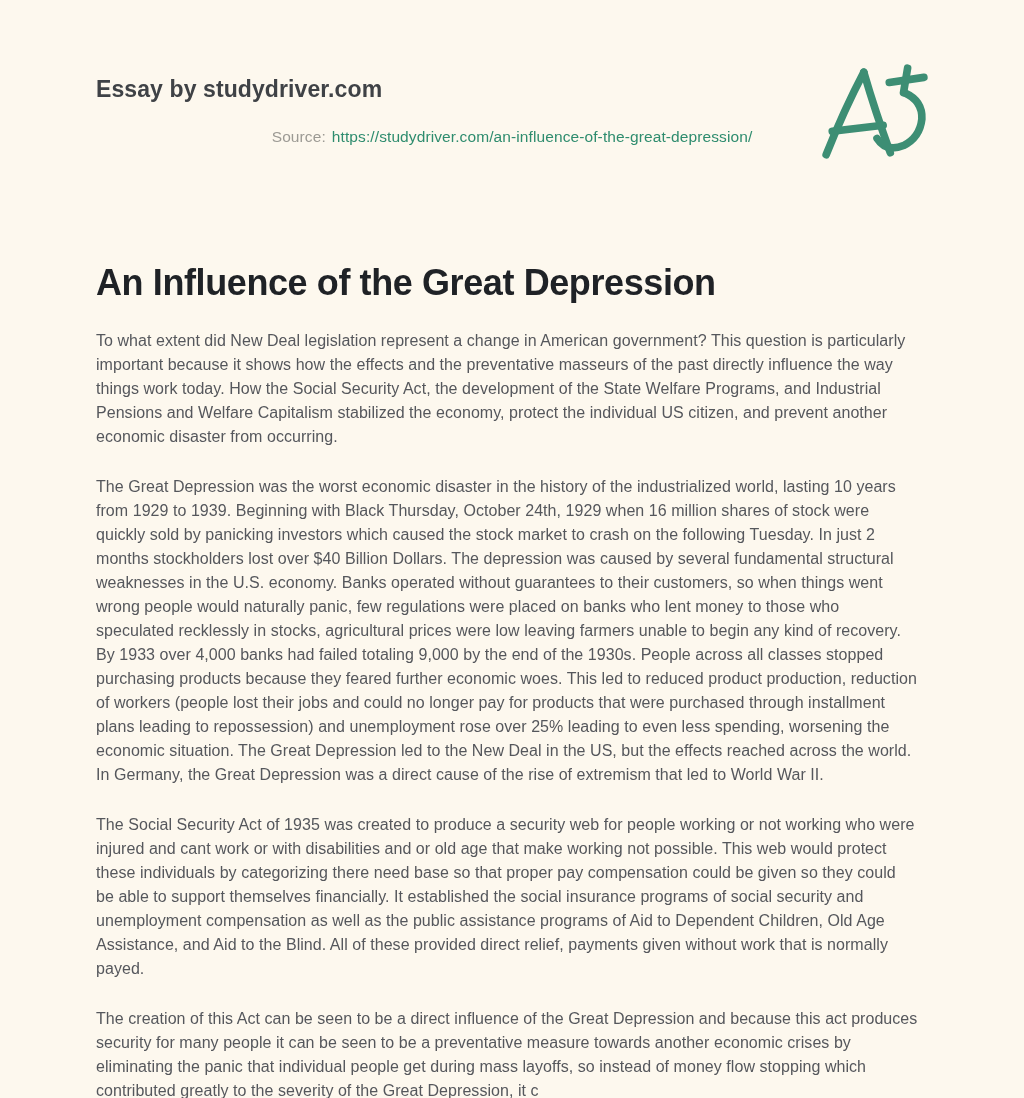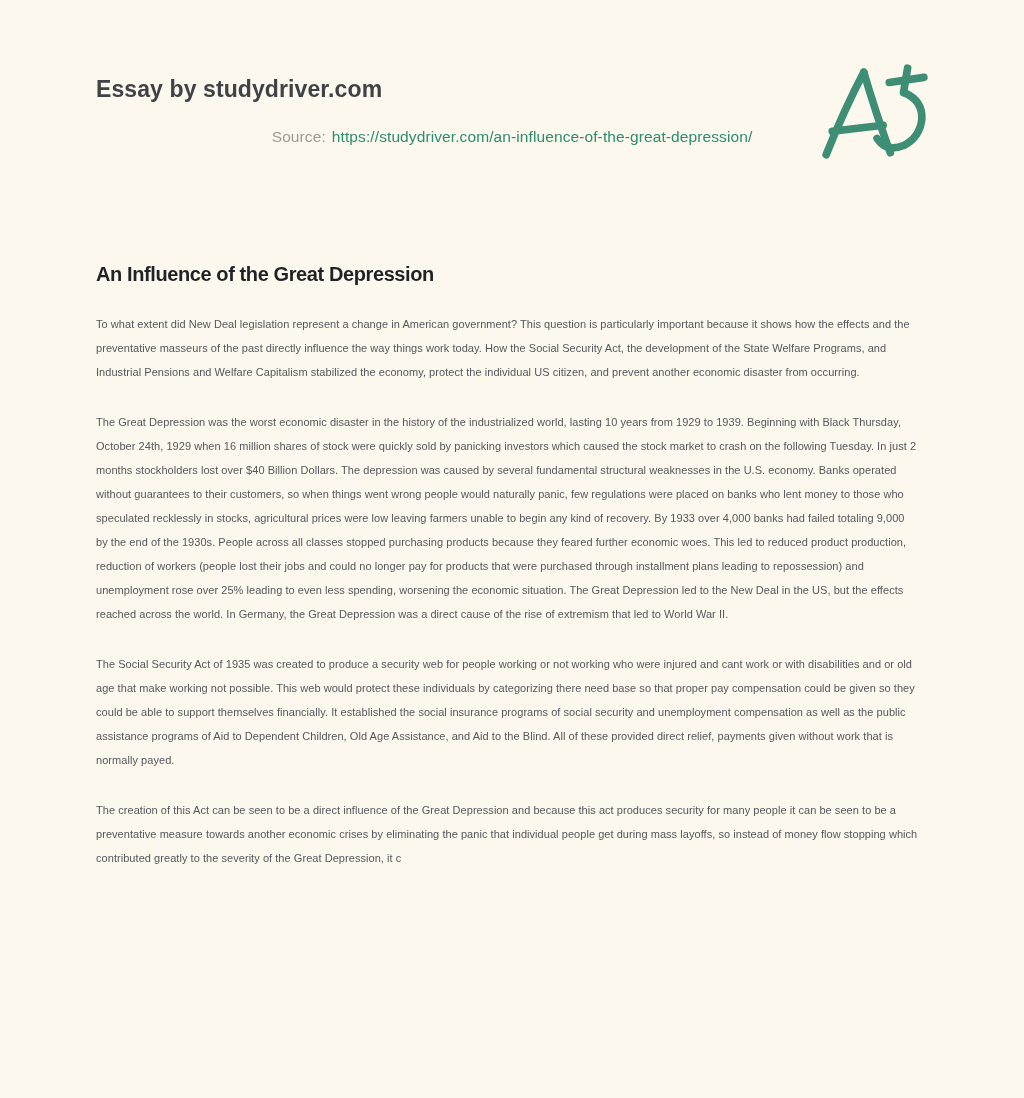--- a/index.html
+++ b/index.html
@@ -46,32 +46,32 @@
   .logo {
     position: absolute;
     top: 64px;
     right: -2px;
     width: 112px;
     height: 98px;
   }
   .logo svg { width: 100%; height: 100%; }
   .article-title {
     margin-top: 118px;
-    font-size: 20px;
+    font-size: 36px;
     font-weight: 700;
     color: #1f2226;
     letter-spacing: -0.4px;
     line-height: 1.05;
   }
   .article-body {
     margin-top: 27px;
     width: 822px;
   }
   .article-body p {
-    font-size: 11px;
+    font-size: 16px;
     line-height: 24px;
     color: #55575c;
     letter-spacing: 0.05px;
     margin-bottom: 26px;
   }
 </style>
 </head>
 <body>
 
 <div class="page">

